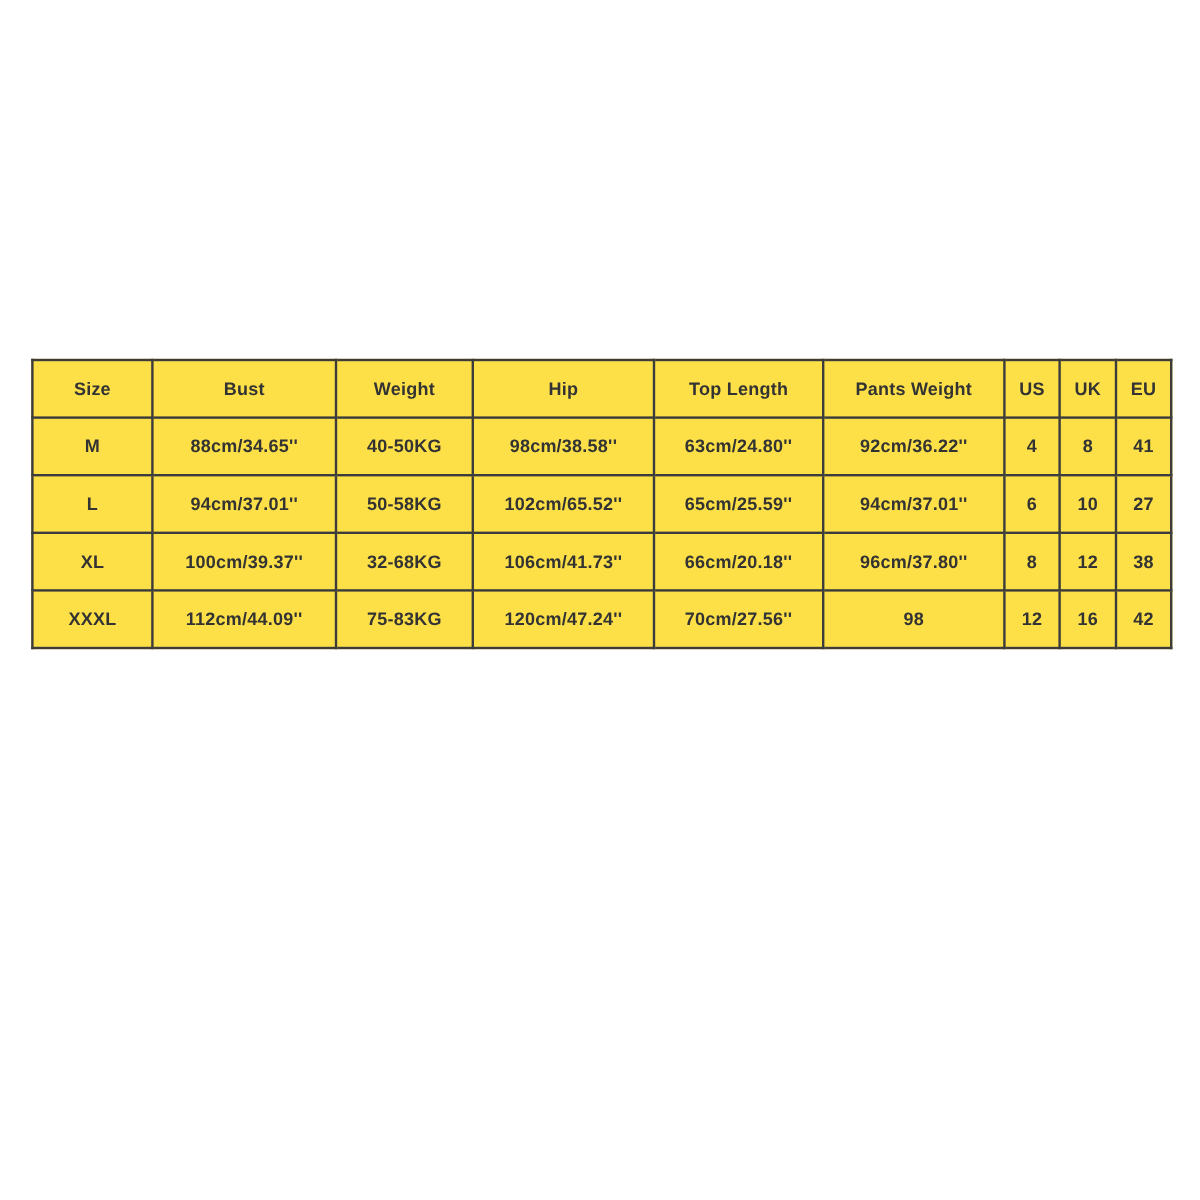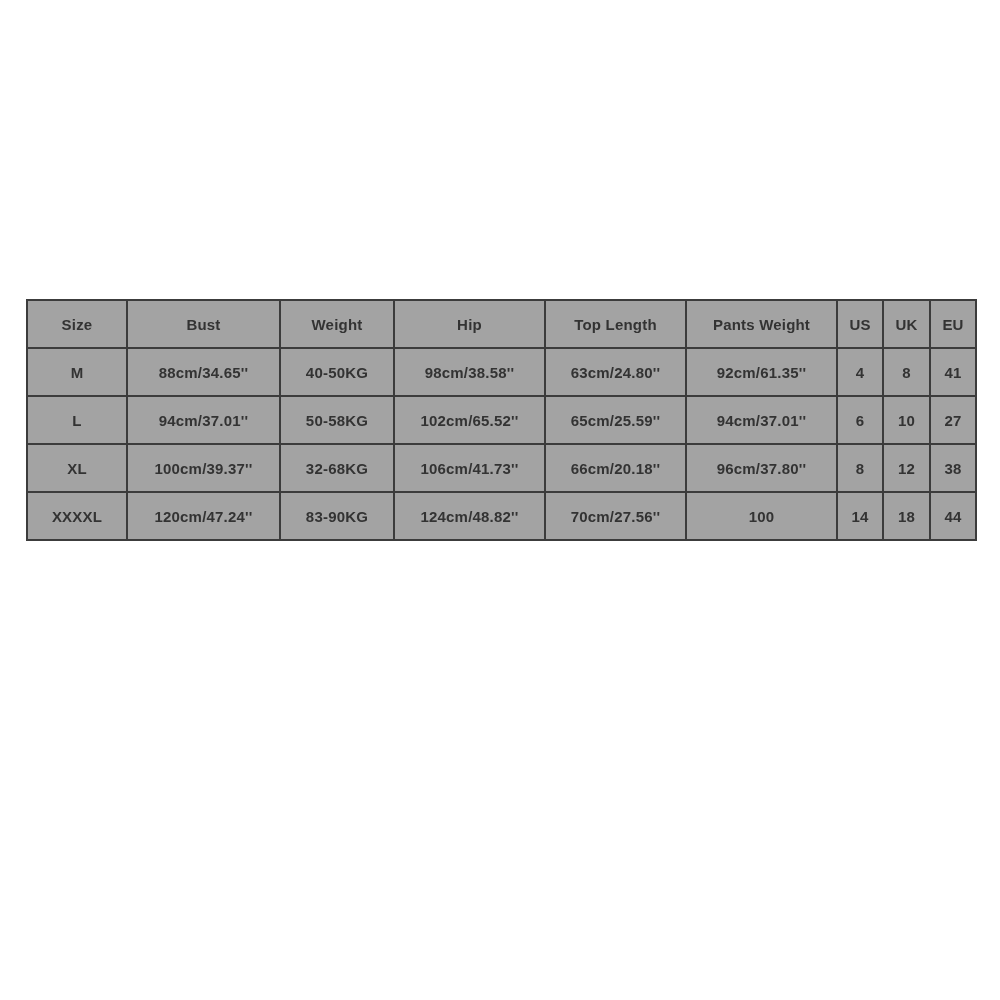--- a/index.html
+++ b/index.html
@@ -16,21 +16,21 @@
     height: 1000px;
     background: #ffffff;
   }
   table.size-chart {
     position: absolute;
     left: 26px;
     top: 299px;
     border-collapse: collapse;
     table-layout: fixed;
     width: 949px;
-    background: #a3a3a3;
+    background: #fde047;
   }
   table.size-chart th,
   table.size-chart td {
     border: 2px solid #3c3c3c;
     height: 46px;
     padding: 0 4px;
     text-align: center;
     vertical-align: middle;
     font-size: 15px;
     font-weight: bold;
@@ -78,21 +78,21 @@
           <th>EU</th>
         </tr>
     </thead>
     <tbody>
         <tr>
           <td>M</td>
           <td>88cm/34.65''</td>
           <td>40-50KG</td>
           <td>98cm/38.58''</td>
           <td>63cm/24.80''</td>
-          <td>92cm/61.35''</td>
+          <td>92cm/36.22''</td>
           <td>4</td>
           <td>8</td>
           <td>41</td>
         </tr>
         <tr>
           <td>L</td>
           <td>94cm/37.01''</td>
           <td>50-58KG</td>
           <td>102cm/65.52''</td>
           <td>65cm/25.59''</td>
@@ -106,25 +106,25 @@
           <td>100cm/39.37''</td>
           <td>32-68KG</td>
           <td>106cm/41.73''</td>
           <td>66cm/20.18''</td>
           <td>96cm/37.80''</td>
           <td>8</td>
           <td>12</td>
           <td>38</td>
         </tr>
         <tr>
-          <td>XXXXL</td>
+          <td>XXXL</td>
+          <td>112cm/44.09''</td>
+          <td>75-83KG</td>
           <td>120cm/47.24''</td>
-          <td>83-90KG</td>
-          <td>124cm/48.82''</td>
           <td>70cm/27.56''</td>
-          <td>100</td>
-          <td>14</td>
-          <td>18</td>
-          <td>44</td>
+          <td>98</td>
+          <td>12</td>
+          <td>16</td>
+          <td>42</td>
         </tr>
       </tbody>
   </table>
 </div>
 
 </body></html>

